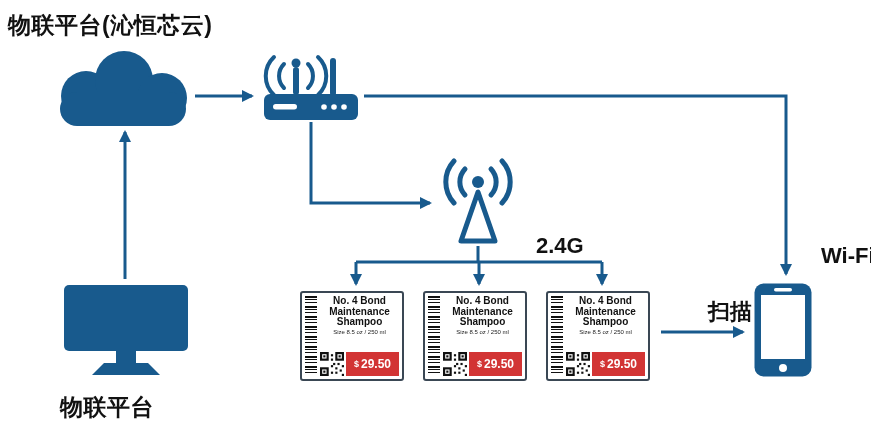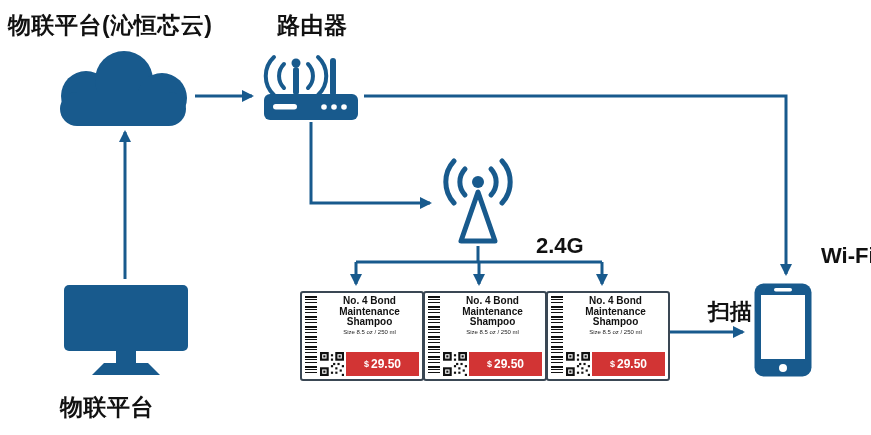--- a/index.html
+++ b/index.html
@@ -17,21 +17,21 @@
   .lbl-md{font-size:22px;margin-left:24px;}
 
   .arrows{position:absolute;left:0;top:0;pointer-events:none;}
   .arrow{stroke:var(--primary);stroke-width:3;fill:none;}
   .fp{fill:var(--primary);}
   .fw{fill:#fff;}
   .sp{stroke:var(--primary);fill:none;}
 
   .icon{position:absolute;}
 
-  .tag{position:absolute;top:291px;width:124px;height:90px;background:#fff;
+  .tag{position:absolute;top:291px;width:104px;height:90px;background:#fff;
        border:2px solid var(--tag-border);border-radius:3px;display:flex;gap:3px;padding:3px;}
   .barcode{width:12px;align-self:stretch;
        background:repeating-linear-gradient(to bottom,#111 0 2px,#fff 2px 3px,#111 3px 4px,#fff 4px 6px,#111 6px 7px,#fff 7px 10px);}
   .tag-main{flex:1;display:flex;flex-direction:column;min-width:0;}
   .tag-name{font-size:10px;font-weight:bold;line-height:1.05;text-align:center;color:#111;}
   .tag-size{font-size:6px;text-align:center;color:#222;margin-top:1px;}
   .tag-bottom{margin-top:auto;display:flex;align-items:flex-end;gap:2px;}
   .qr{width:24px;height:24px;flex:0 0 auto;}
   .price{flex:1;height:24px;background:var(--price-red);color:#fff;display:flex;
          align-items:center;justify-content:center;font-weight:bold;line-height:1;}
@@ -83,21 +83,20 @@
     <path class="arrow" d="M311,122 V203 H430" marker-end="url(#ah)"></path>
     <path class="arrow" d="M364,96 H786 V274" marker-end="url(#ah)"></path>
     <path class="arrow" d="M478,246 V262 M356,262 H602"></path>
     <path class="arrow" d="M356,262 V284" marker-end="url(#ah)"></path>
     <path class="arrow" d="M479,262 V284" marker-end="url(#ah)"></path>
     <path class="arrow" d="M602,262 V284" marker-end="url(#ah)"></path>
     <path class="arrow" d="M661,332 H743" marker-end="url(#ah)"></path>
   </svg>
 
   <div class="lbl lbl-lg" style="left:8px;top:10px;">物联平台(沁恒芯云)</div>
-  <div class="lbl lbl-lg" style="left:277px;top:10px;">路由器</div>
   <div class="lbl lbl-md" style="left:512px;top:233px;">2.4G</div>
   <div class="lbl lbl-md" style="left:797px;top:243px;">Wi-Fi</div>
   <div class="lbl lbl-md" style="left:684px;top:297px;">扫描</div>
   <div class="lbl lbl-lg" style="left:60px;top:392px;">物联平台</div>
 
   <svg class="icon" style="left:48px;top:50px;" width="145" height="78" viewBox="0 0 145 78">
     <circle class="fp" cx="38" cy="46" r="25"></circle>
     <circle class="fp" cx="76" cy="30" r="29"></circle>
     <circle class="fp" cx="114" cy="48" r="25"></circle>
     <rect class="fp" x="12" y="42" width="126" height="34" rx="17"></rect>

